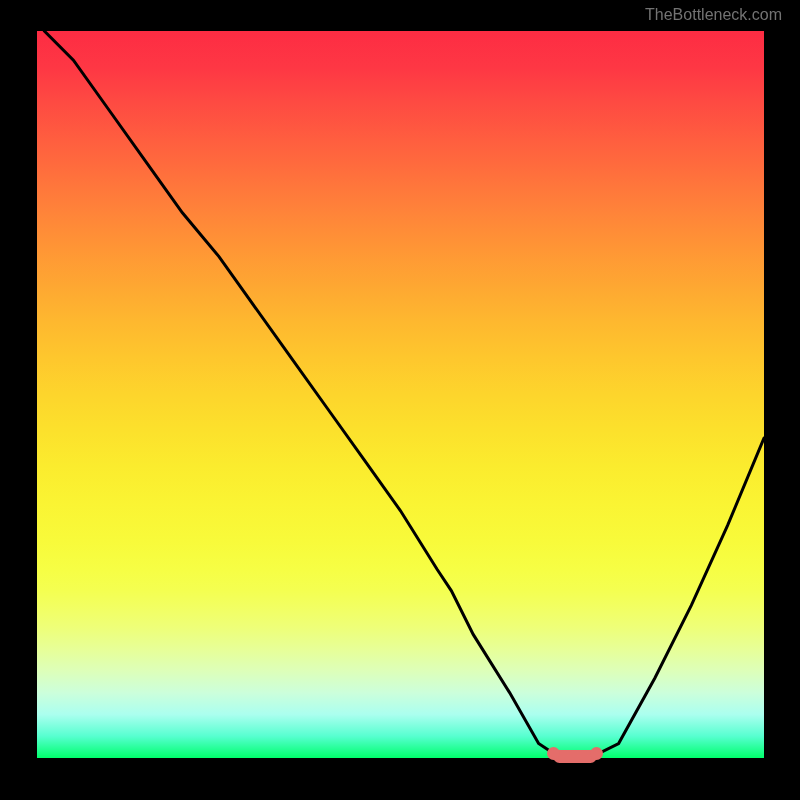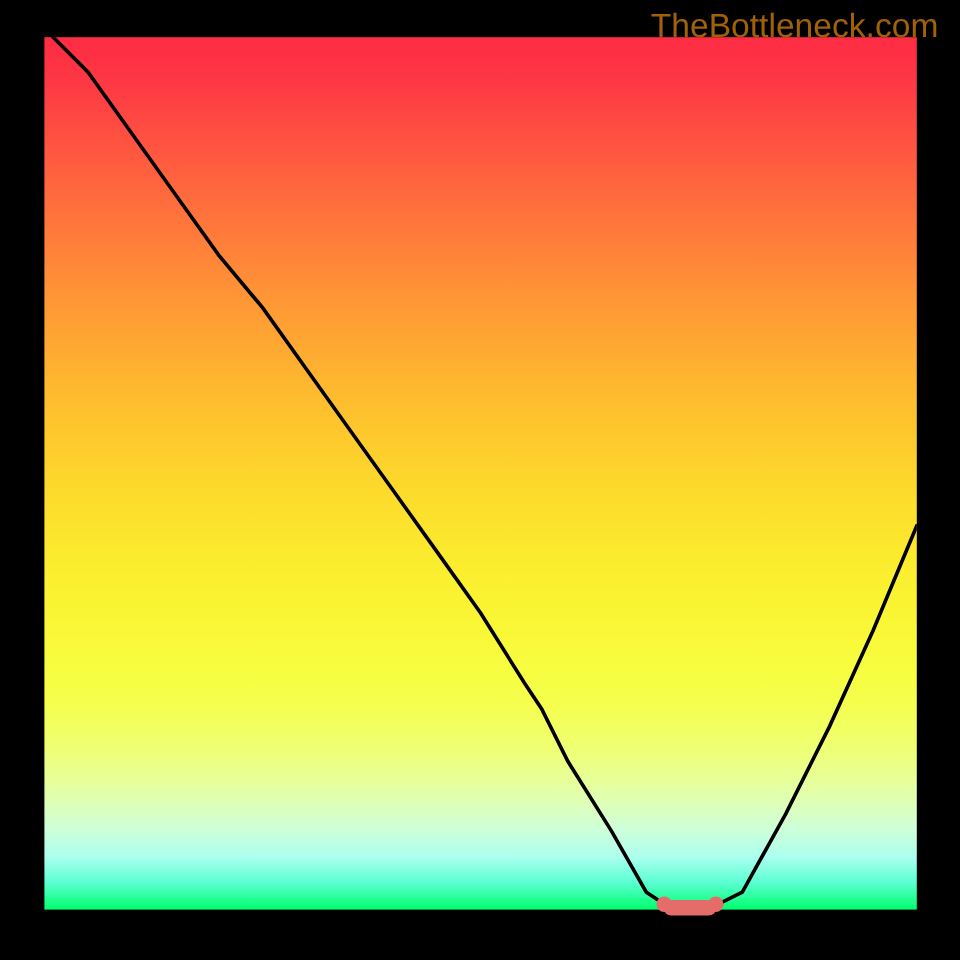--- a/index.html
+++ b/index.html
@@ -1,17 +1,17 @@
 <!DOCTYPE html>
 <html><head>
 <meta charset="utf-8">
 <style>
   * { margin: 0; padding: 0; box-sizing: border-box; }
   body { width: 800px; height: 800px; background: #000; position: relative; font-family: Arial, sans-serif; }
-  .watermark { position: absolute; top: 6px; right: 18px; color: #a16207; font-size: 28px; font-weight: 500; z-index: 10; }
+  .watermark { position: absolute; top: 6px; right: 18px; color: #737373; font-size: 16px; font-weight: 500; z-index: 10; }
   .plot-area { position: absolute; left: 37px; top: 31px; width: 727px; height: 727px; }
   .gradient-bg { position: absolute; inset: 0; background: linear-gradient(to bottom,
     #fd2c43 0%, #fe3744 5%, #fe4b42 10%, #ff5e3f 15%, #ff713c 20%, #ff8439 25%,
     #ff9635 30%, #fea732 35%, #feb82f 40%, #fec72d 45%, #fdd52c 50%, #fce12c 55%,
     #fbec2e 60%, #faf433 65%, #f8fa3a 70%, #f6fe44 74%, #f4ff51 77%, #f1ff68 80%,
     #eeff78 82%, #e7ff97 85%, #ddffb9 88%, #ccffdb 91%, #abffef 94%, #57ffd0 97%,
     #00ff6c 100%); }
   svg.curves { position: absolute; inset: 0; }
   .flat-marker { position: absolute; background: #e46d6a; border-radius: 8px; height: 13px; }
   .dot { position: absolute; width: 13px; height: 13px; background: #e46d6a; border-radius: 50%; }

